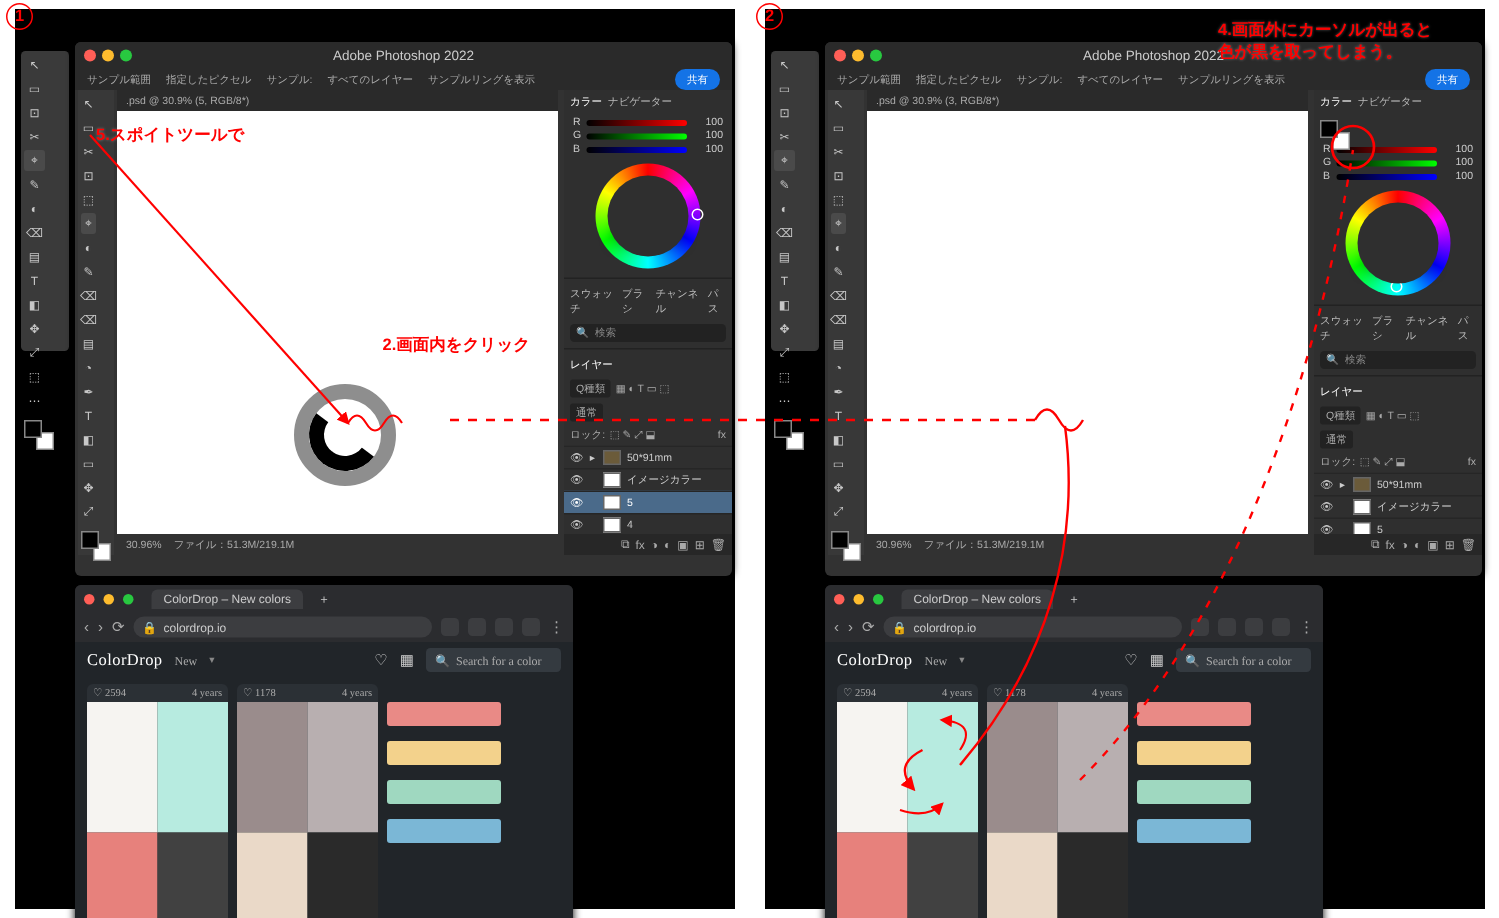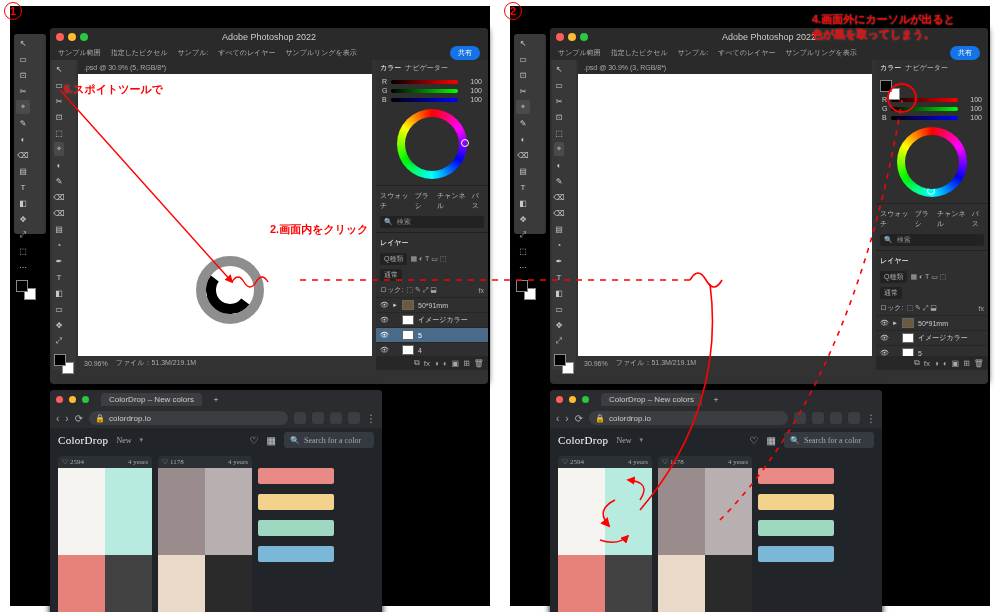--- a/index.html
+++ b/index.html
@@ -656,17 +656,17 @@
     <path d="M615,500 q-20,10 -6,26" stroke="#ff0000" stroke-width="1.6" fill="none" marker-end="url(#arrow)"></path>
     <path d="M640,500 q12,-18 -12,-20" stroke="#ff0000" stroke-width="1.4" fill="none" marker-end="url(#arrow)"></path>
     <path d="M600,540 q18,6 28,-4" stroke="#ff0000" stroke-width="1.4" fill="none" marker-end="url(#arrow)"></path>
 
     <path d="M720,520 C 800,440 870,300 902,100" stroke="#ff0000" stroke-width="1.6" fill="none" stroke-dasharray="5 6"></path>
 
     <circle cx="902" cy="98" r="14" stroke="#ff0000" stroke-width="1.8" fill="none"></circle>
   </svg>
 
   <div class="anno-label" style="left:64px;  top:82px;">5.スポイトツールで</div>
-  <div class="anno-label" style="left:270px; top:222px;">2.画面内をクリック</div>
+  <div class="anno-label" style="left:255px; top:222px;">2.画面内をクリック</div>
   <div class="anno-label" style="left:812px; top:12px; white-space:pre; text-align:left;">4.画面外にカーソルが出ると
 色が黒を取ってしまう。</div>
 
 </div>
 
 </body></html>

